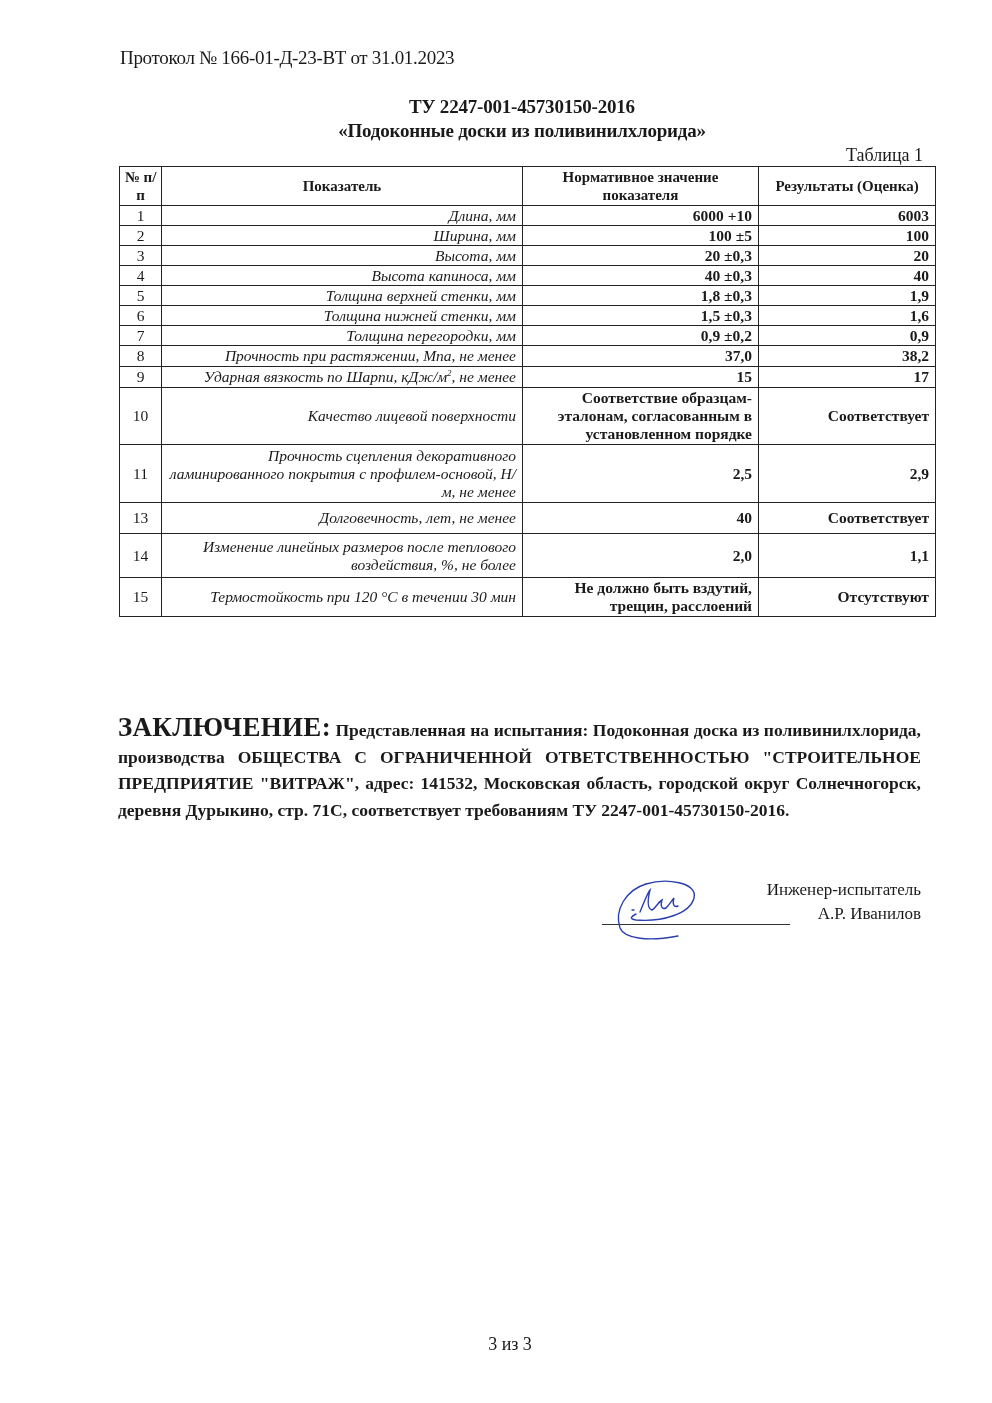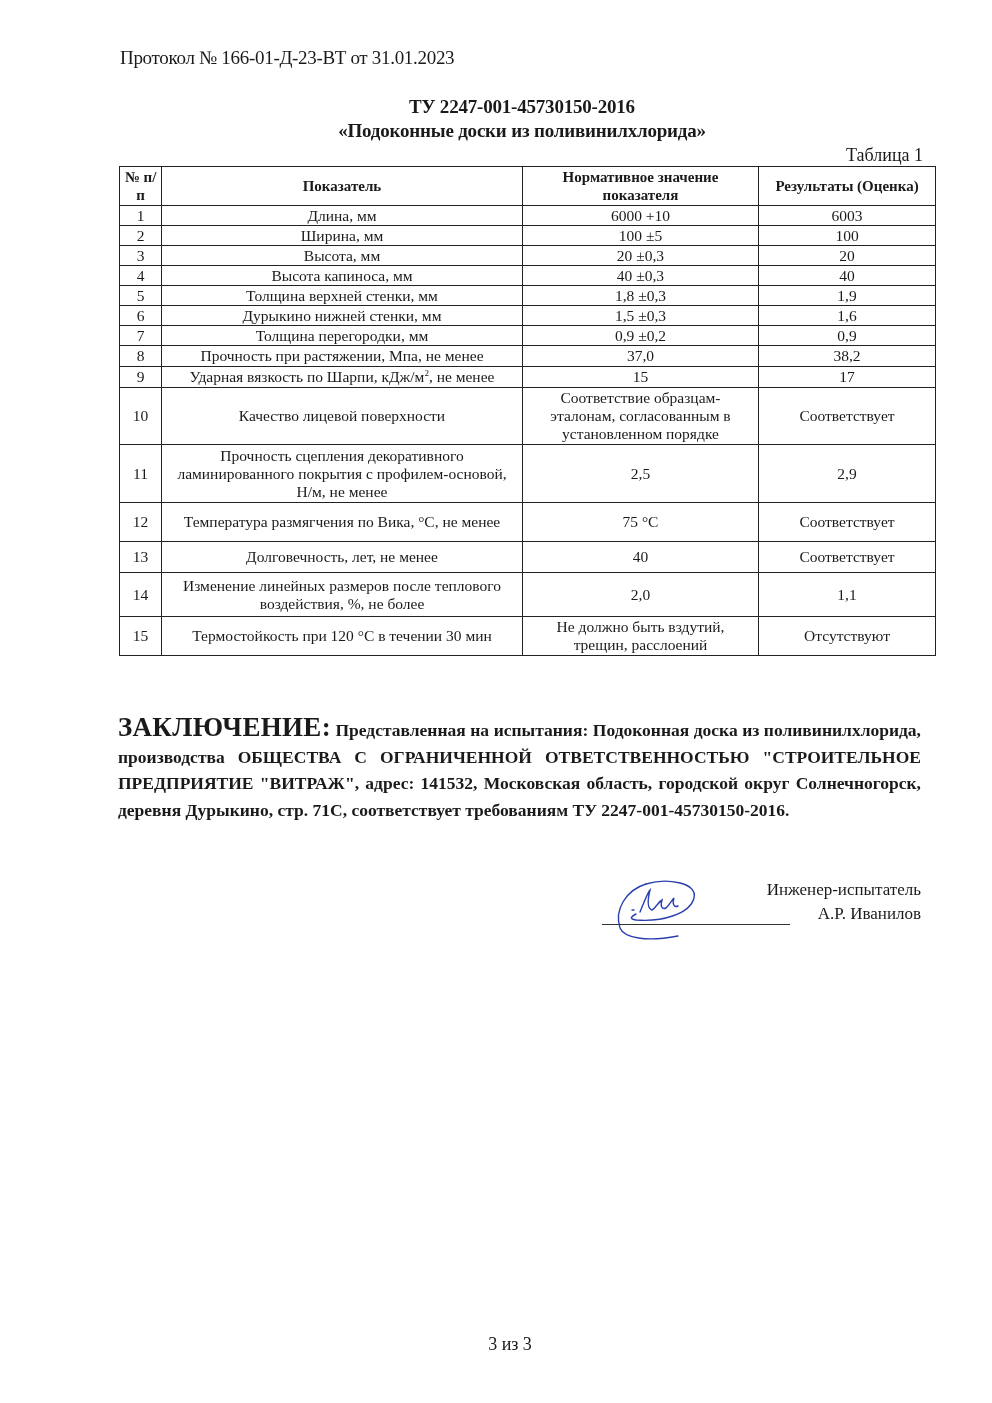--- a/index.html
+++ b/index.html
@@ -7,22 +7,22 @@
   .abs { position: absolute; }
   .protocol { left: 120px; top: 47px; font-size: 19px; letter-spacing: -0.3px; }
   .tu-title { left: 0; width: 1044px; top: 96px; text-align: center; font-size: 19px; font-weight: bold; letter-spacing: -0.2px; }
   .tu-subtitle { left: 0; width: 1044px; top: 120px; text-align: center; font-size: 19px; font-weight: bold; letter-spacing: -0.2px; }
   .table-caption { right: 69px; top: 145px; font-size: 18px; }
   table.main { position: absolute; left: 119px; top: 166px; width: 816px; border-collapse: collapse; table-layout: fixed; font-size: 15.5px; border-radius: 8px; }
   table.main td, table.main th { border: 1.2px solid #222; padding: 0 6px; vertical-align: middle; line-height: 18px; }
   table.main th { font-weight: bold; text-align: center; font-size: 15px; }
   col.c1 { width: 42px; } col.c2 { width: 361px; } col.c3 { width: 236px; } col.c4 { width: 177px; }
   td.num { text-align: center; padding: 0; }
-  td.name { text-align: center; padding-left: 8px; }
-  td.norm, td.res { text-align: center; }
+  td.name { text-align: right; padding-left: 8px; font-style: italic; }
+  td.norm, td.res { text-align: right; font-weight: bold; }
   .conclusion { left: 118px; top: 714px; width: 803px; font-size: 17.5px; font-weight: bold; line-height: 26.5px; text-align: justify; text-align-last: left; }
   .conclusion .lead { font-size: 27px; letter-spacing: 0.3px; }
   .sign-role { right: 71px; top: 880px; font-size: 17px; text-align: left; }
   .sign-name { right: 71px; top: 904px; font-size: 17px; }
   .sign-line { left: 602px; top: 924px; width: 188px; height: 0; border-top: 1px solid #333; }
   .signature { left: 606px; top: 876px; width: 100px; height: 66px; }
   .page-num { left: 0; width: 1020px; top: 1334px; text-align: center; font-size: 18px; }
 </style>
 </head>
 <body>
@@ -73,21 +73,21 @@
       <td class="res">40</td>
     </tr>
     <tr style="height:20px">
       <td class="num">5</td>
       <td class="name">Толщина верхней стенки, мм</td>
       <td class="norm">1,8 ±0,3</td>
       <td class="res">1,9</td>
     </tr>
     <tr style="height:20px">
       <td class="num">6</td>
-      <td class="name">Дурыкино нижней стенки, мм</td>
+      <td class="name">Толщина нижней стенки, мм</td>
       <td class="norm">1,5 ±0,3</td>
       <td class="res">1,6</td>
     </tr>
     <tr style="height:20px">
       <td class="num">7</td>
       <td class="name">Толщина перегородки, мм</td>
       <td class="norm">0,9 ±0,2</td>
       <td class="res">0,9</td>
     </tr>
     <tr style="height:21px">
@@ -106,26 +106,20 @@
       <td class="num">10</td>
       <td class="name">Качество лицевой поверхности</td>
       <td class="norm">Соответствие образцам-эталонам, согласованным в установленном порядке</td>
       <td class="res">Соответствует</td>
     </tr>
     <tr style="height:58px">
       <td class="num">11</td>
       <td class="name">Прочность сцепления декоративного ламинированного покрытия с профилем-основой, Н/м, не менее</td>
       <td class="norm">2,5</td>
       <td class="res">2,9</td>
-    </tr>
-    <tr style="height:39px">
-      <td class="num">12</td>
-      <td class="name">Температура размягчения по Вика, °С, не менее</td>
-      <td class="norm">75 °С</td>
-      <td class="res">Соответствует</td>
     </tr>
     <tr style="height:31px">
       <td class="num">13</td>
       <td class="name">Долговечность, лет, не менее</td>
       <td class="norm">40</td>
       <td class="res">Соответствует</td>
     </tr>
     <tr style="height:44px">
       <td class="num">14</td>
       <td class="name">Изменение линейных размеров после теплового воздействия, %, не более</td>

